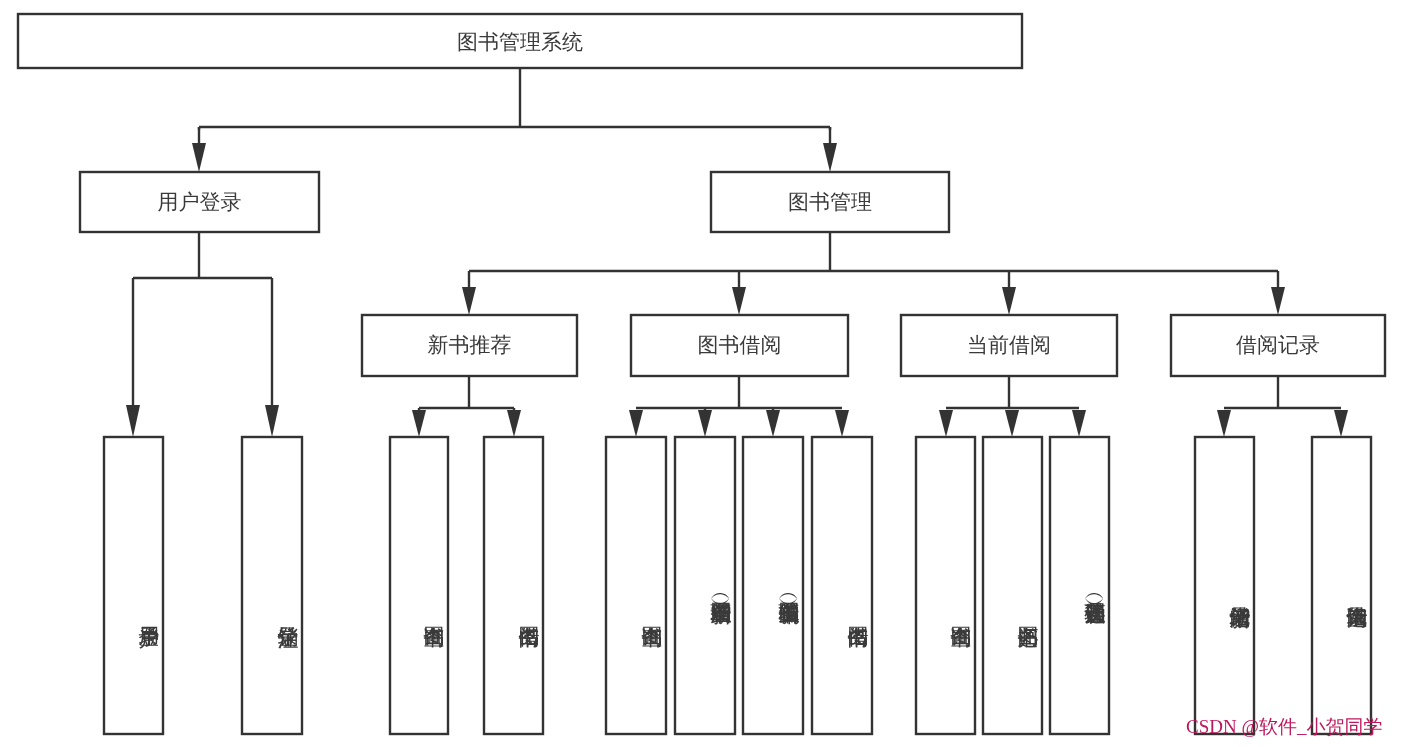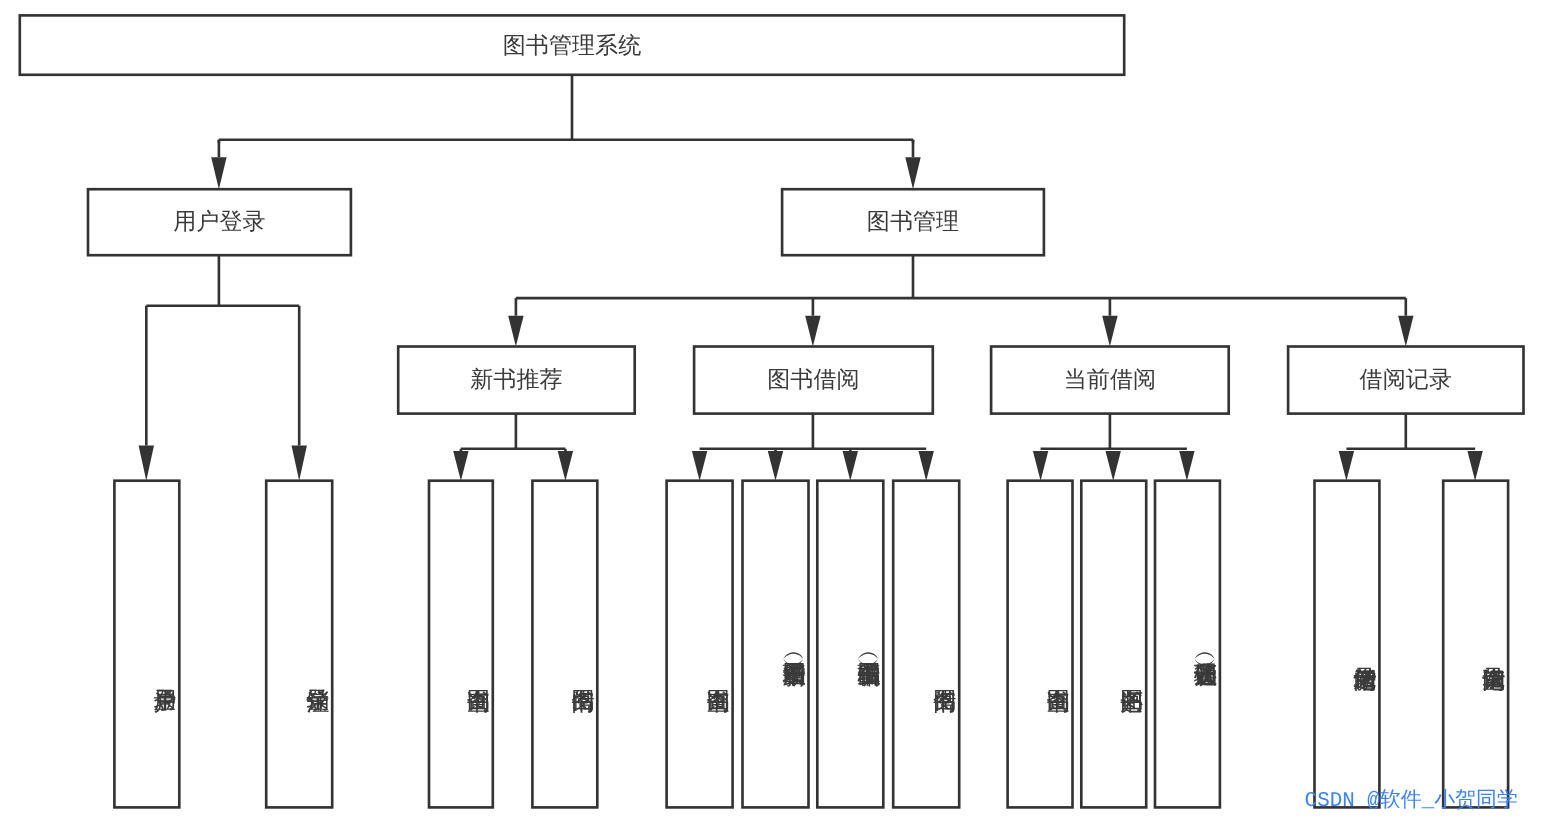--- a/index.html
+++ b/index.html
@@ -60,23 +60,23 @@
     writing-mode: vertical-rl;
     text-orientation: upright;
     white-space: nowrap;
     text-align: center;
     user-select: none;
   }
   .watermark {
     position: absolute;
     left: 1186px;
     top: 714px;
-    font-family: Liberation Mono, monospace;
+    font-family: Liberation Serif, serif;
     font-size: 19px;
-    color: #3b82f6;
+    color: #be185d;
     white-space: nowrap;
     user-select: none;
   }
 </style>
 </head>
 <body>
 
 <div id="diagram-root">
 
   <svg id="tree-svg" viewBox="0 0 1405 747" xmlns="http://www.w3.org/2000/svg">

